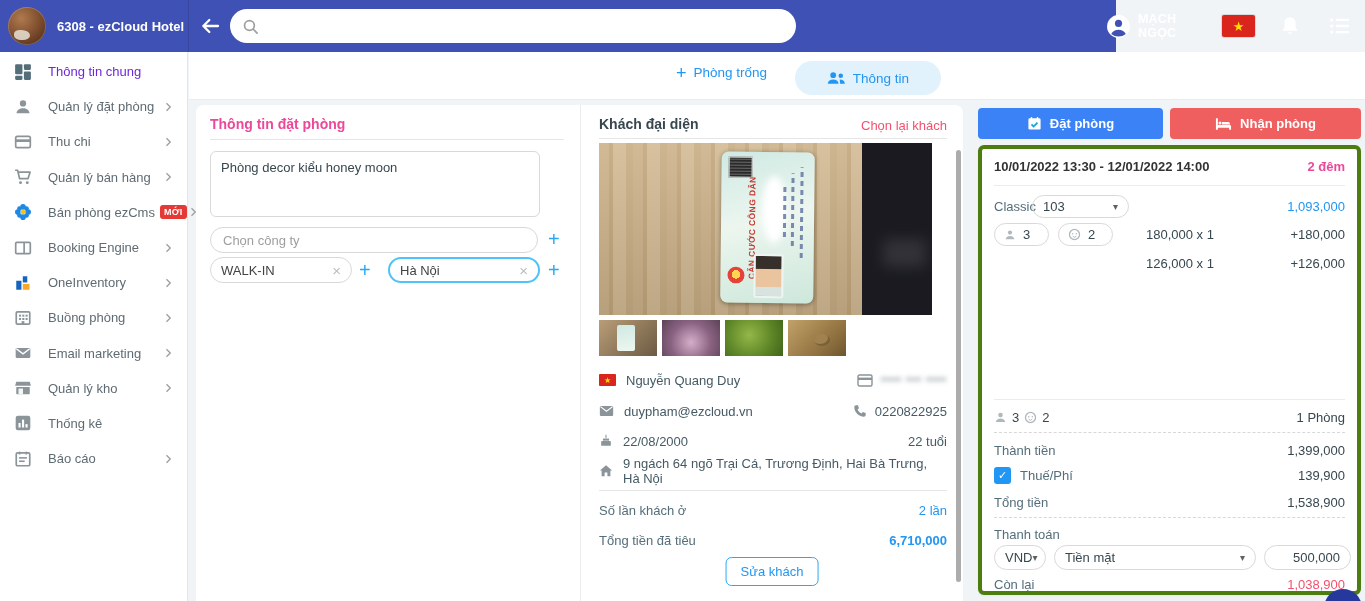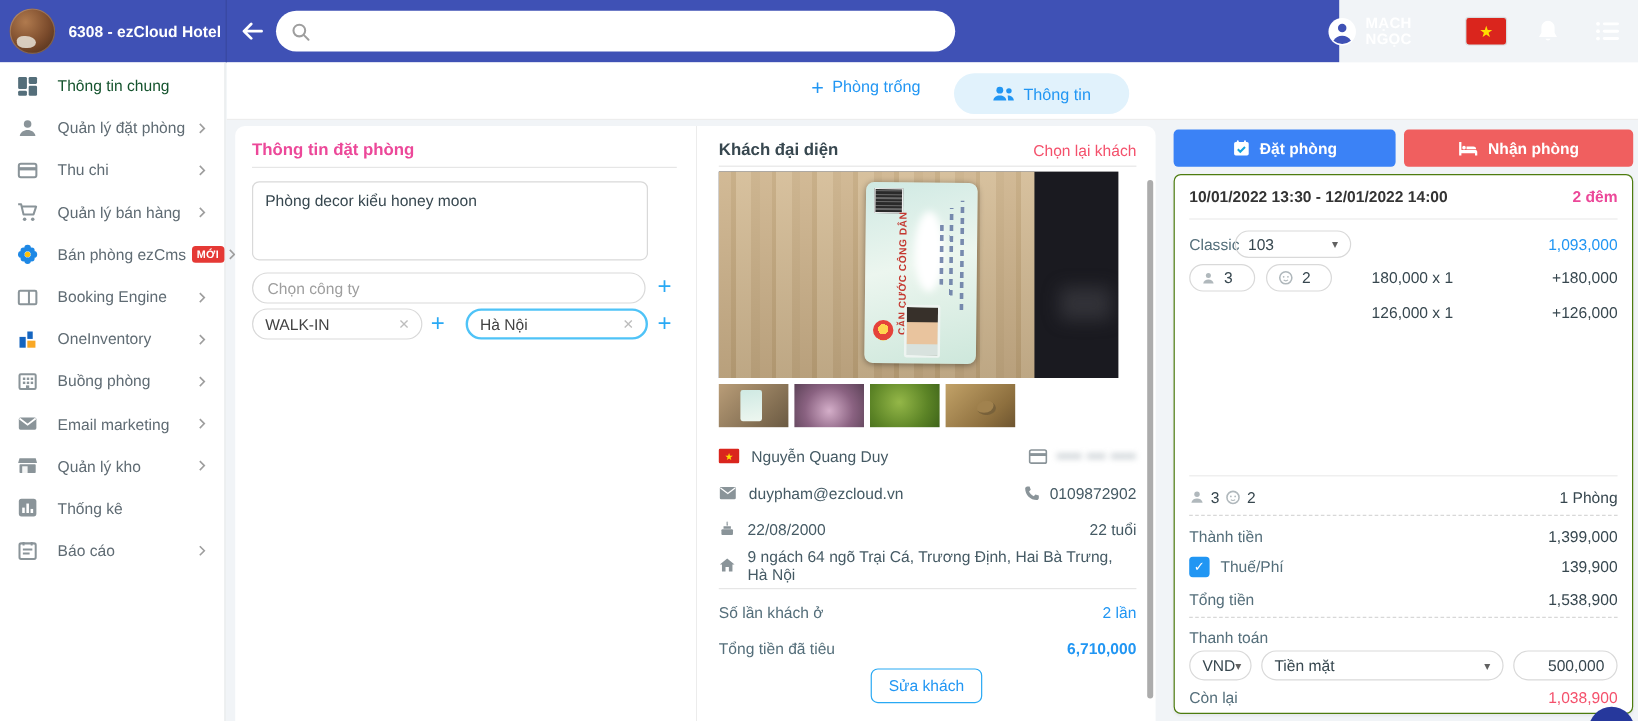--- a/index.html
+++ b/index.html
@@ -21,21 +21,21 @@
   .user-name{color:#fff;font-weight:bold;font-size:12.5px;letter-spacing:.2px}
   .flag-badge{position:absolute;left:1222px;top:15px;width:33px;height:22px;background:#DA251D;border-radius:2px;display:flex;align-items:center;justify-content:center;color:#FFDE00;font-size:13px;cursor:pointer;box-shadow:0 0 0 1px rgba(0,0,0,.1)}
   .bell{position:absolute;left:1280px;top:15px;cursor:pointer}
   .menu-btn{position:absolute;left:1329px;top:16px;cursor:pointer}
 
   
   .sidebar{position:absolute;left:0;top:52px;width:188px;height:549px;background:#fff;border-right:1px solid #e3e6e8;padding-top:2px}
   .side-item{height:35.2px;display:flex;align-items:center;padding:0 13px;cursor:pointer}
   .side-item .ic{width:20px;display:flex;justify-content:center;margin-right:15px;flex:none}
   .side-item .lbl{font-size:13px;color:#5f6b73;white-space:nowrap}
-  .side-item.first .lbl{color:#14532d}
+  .side-item.first .lbl{color:#6d28d9}
   .side-item .sp{flex:1}
   .badge-new{background:#E53935;color:#fff;font-size:9px;font-weight:bold;padding:2px 4px;border-radius:3px;margin-left:5px;letter-spacing:.3px}
 
   
   .tabbar{position:absolute;left:189px;top:52px;width:1176px;height:48px;background:#fff;border-bottom:1px solid #ededed}
   .tab-empty{position:absolute;left:676px;top:65px;display:flex;align-items:center;gap:7px;color:#2196F3;font-size:13.5px;cursor:pointer}
   .tab-empty .plus{font-size:18px;line-height:14px}
   .tab-info{position:absolute;left:795px;top:61px;width:146px;height:34px;border-radius:18px;background:#e1f2fc;display:flex;align-items:center;justify-content:center;gap:7px;color:#2196F3;font-size:13.5px;cursor:pointer}
 
   
@@ -85,21 +85,21 @@
   .masked{filter:blur(2.5px);color:#7b8a94;letter-spacing:1px;font-size:12px}
   .g-div{position:absolute;left:18px;right:16px;top:385px;border-bottom:1px solid #e6e6e6}
   .stat-label{color:#546e7a}
   .stat-blue{margin-left:auto;color:#2196F3}
   .edit-btn{position:absolute;left:50%;top:452px;transform:translateX(-50%);border:1.5px solid #29a9f4;color:#2196F3;background:#fff;border-radius:6px;padding:6px 14px;font-size:13px;font-family:inherit;cursor:pointer}
   .mid-scroll{position:absolute;right:2px;top:45px;width:5px;height:432px;background:#acacac;border-radius:3px;cursor:pointer}
 
   
   .btn-book{position:absolute;left:978px;top:108px;width:185px;height:31px;background:#3b82f6;border:none;border-radius:4px;color:#fff;font-weight:bold;font-size:13px;font-family:inherit;display:flex;align-items:center;justify-content:center;gap:8px;cursor:pointer}
   .btn-checkin{position:absolute;left:1170px;top:108px;width:191px;height:31px;background:#F05F5F;border:none;border-radius:4px;color:#fff;font-weight:bold;font-size:13px;font-family:inherit;display:flex;align-items:center;justify-content:center;gap:8px;cursor:pointer}
-  .rcard{position:absolute;left:978px;top:145px;width:383px;height:450px;background:#fff;border:1px solid #4d7c0f;border-radius:6px;box-shadow:0 1px 2px rgba(0,0,0,.05)}
+  .rcard{position:absolute;left:978px;top:145px;width:383px;height:450px;background:#fff;border:4px solid #4d7c0f;border-radius:6px;box-shadow:0 1px 2px rgba(0,0,0,.05)}
   .r-row{position:absolute;left:12px;right:12px;display:flex;align-items:center}
   .r-date{top:10px;font-weight:bold;color:#333;font-size:13px}
   .r-date .nights{margin-left:auto;font-weight:bold;color:#ec4899}
   .r-div1{position:absolute;left:12px;right:12px;top:36px;border-bottom:1px solid #ececec}
   .room-type{position:absolute;left:12px;top:50px;color:#546e7a}
   .room-select{position:absolute;left:50px;top:46px;width:97px;height:23px;border:1px solid #d9d9d9;border-radius:12px;display:flex;align-items:center;padding:0 10px;cursor:pointer;color:#37474f}
   .caret{margin-left:auto;color:#616161;font-size:10px}
   .room-price{position:absolute;right:12px;top:50px;color:#2196F3}
   .stepper{position:absolute;top:74px;height:23px;border:1px solid #d9d9d9;border-radius:12px;display:flex;align-items:center;padding:0 9px;gap:7px;color:#37474f;cursor:pointer}
   .extra-calc{position:absolute;left:164px;color:#37474f}
@@ -458,21 +458,21 @@
           <path d="M1.4 1.8l6.6 5 6.6-5" fill="none" stroke="#fff" stroke-width="1.2"></path>
         </svg>
       </span>
     <span>duypham@ezcloud.vn</span>
     <span class="right">
       <span>
           <svg width="14" height="14" viewBox="0 0 16 16" fill="#8a9499">
             <path d="M3.5 1.5c-1 0-2 1-2 2 0 6 5 11 11 11 1 0 2-1 2-2v-2.2l-3.3-1.1-1.5 1.6c-2.2-1-3.5-2.3-4.5-4.5l1.6-1.5L5.7 1.5z"></path>
           </svg>
         </span>
-      <span>0109872902</span>
+      <span>0220822925</span>
     </span>
   </div>
   <div class="g-row" style="top:326px">
     <span class="ric">
         <svg width="14" height="14" viewBox="0 0 16 16" fill="#8a9499">
           <rect x="2.5" y="8" width="11" height="5.5" rx="1"></rect>
           <rect x="4.5" y="5.2" width="7" height="2.4"></rect>
           <rect x="7.4" y="2.2" width="1.2" height="2.4"></rect>
           <circle cx="8" cy="1.6" r="0.9" fill="#b0b8bc"></circle>
         </svg>

